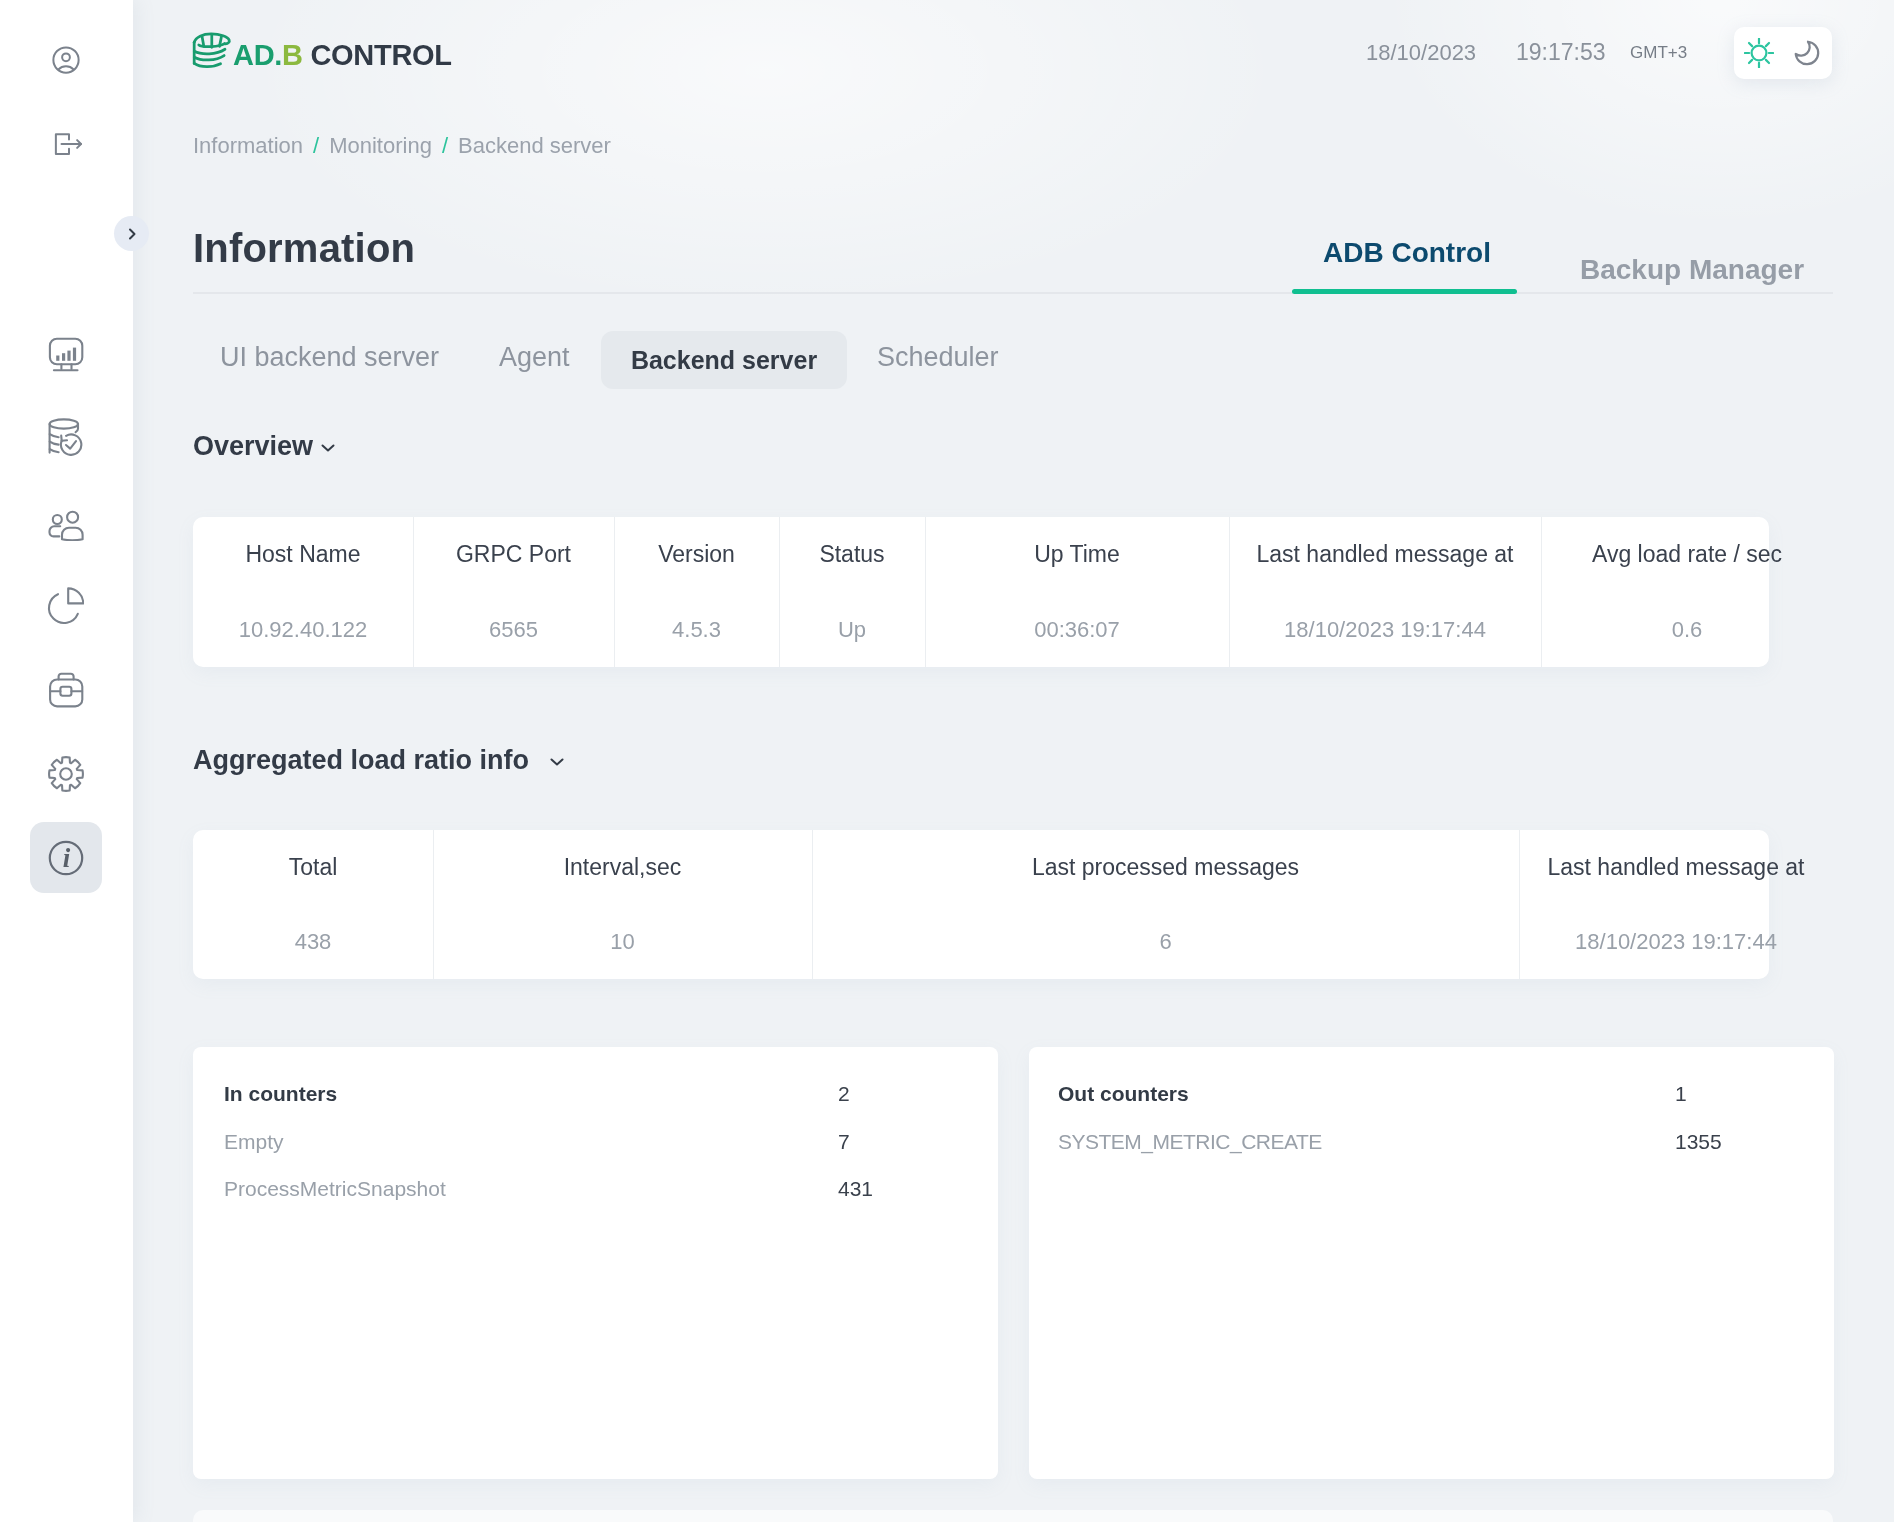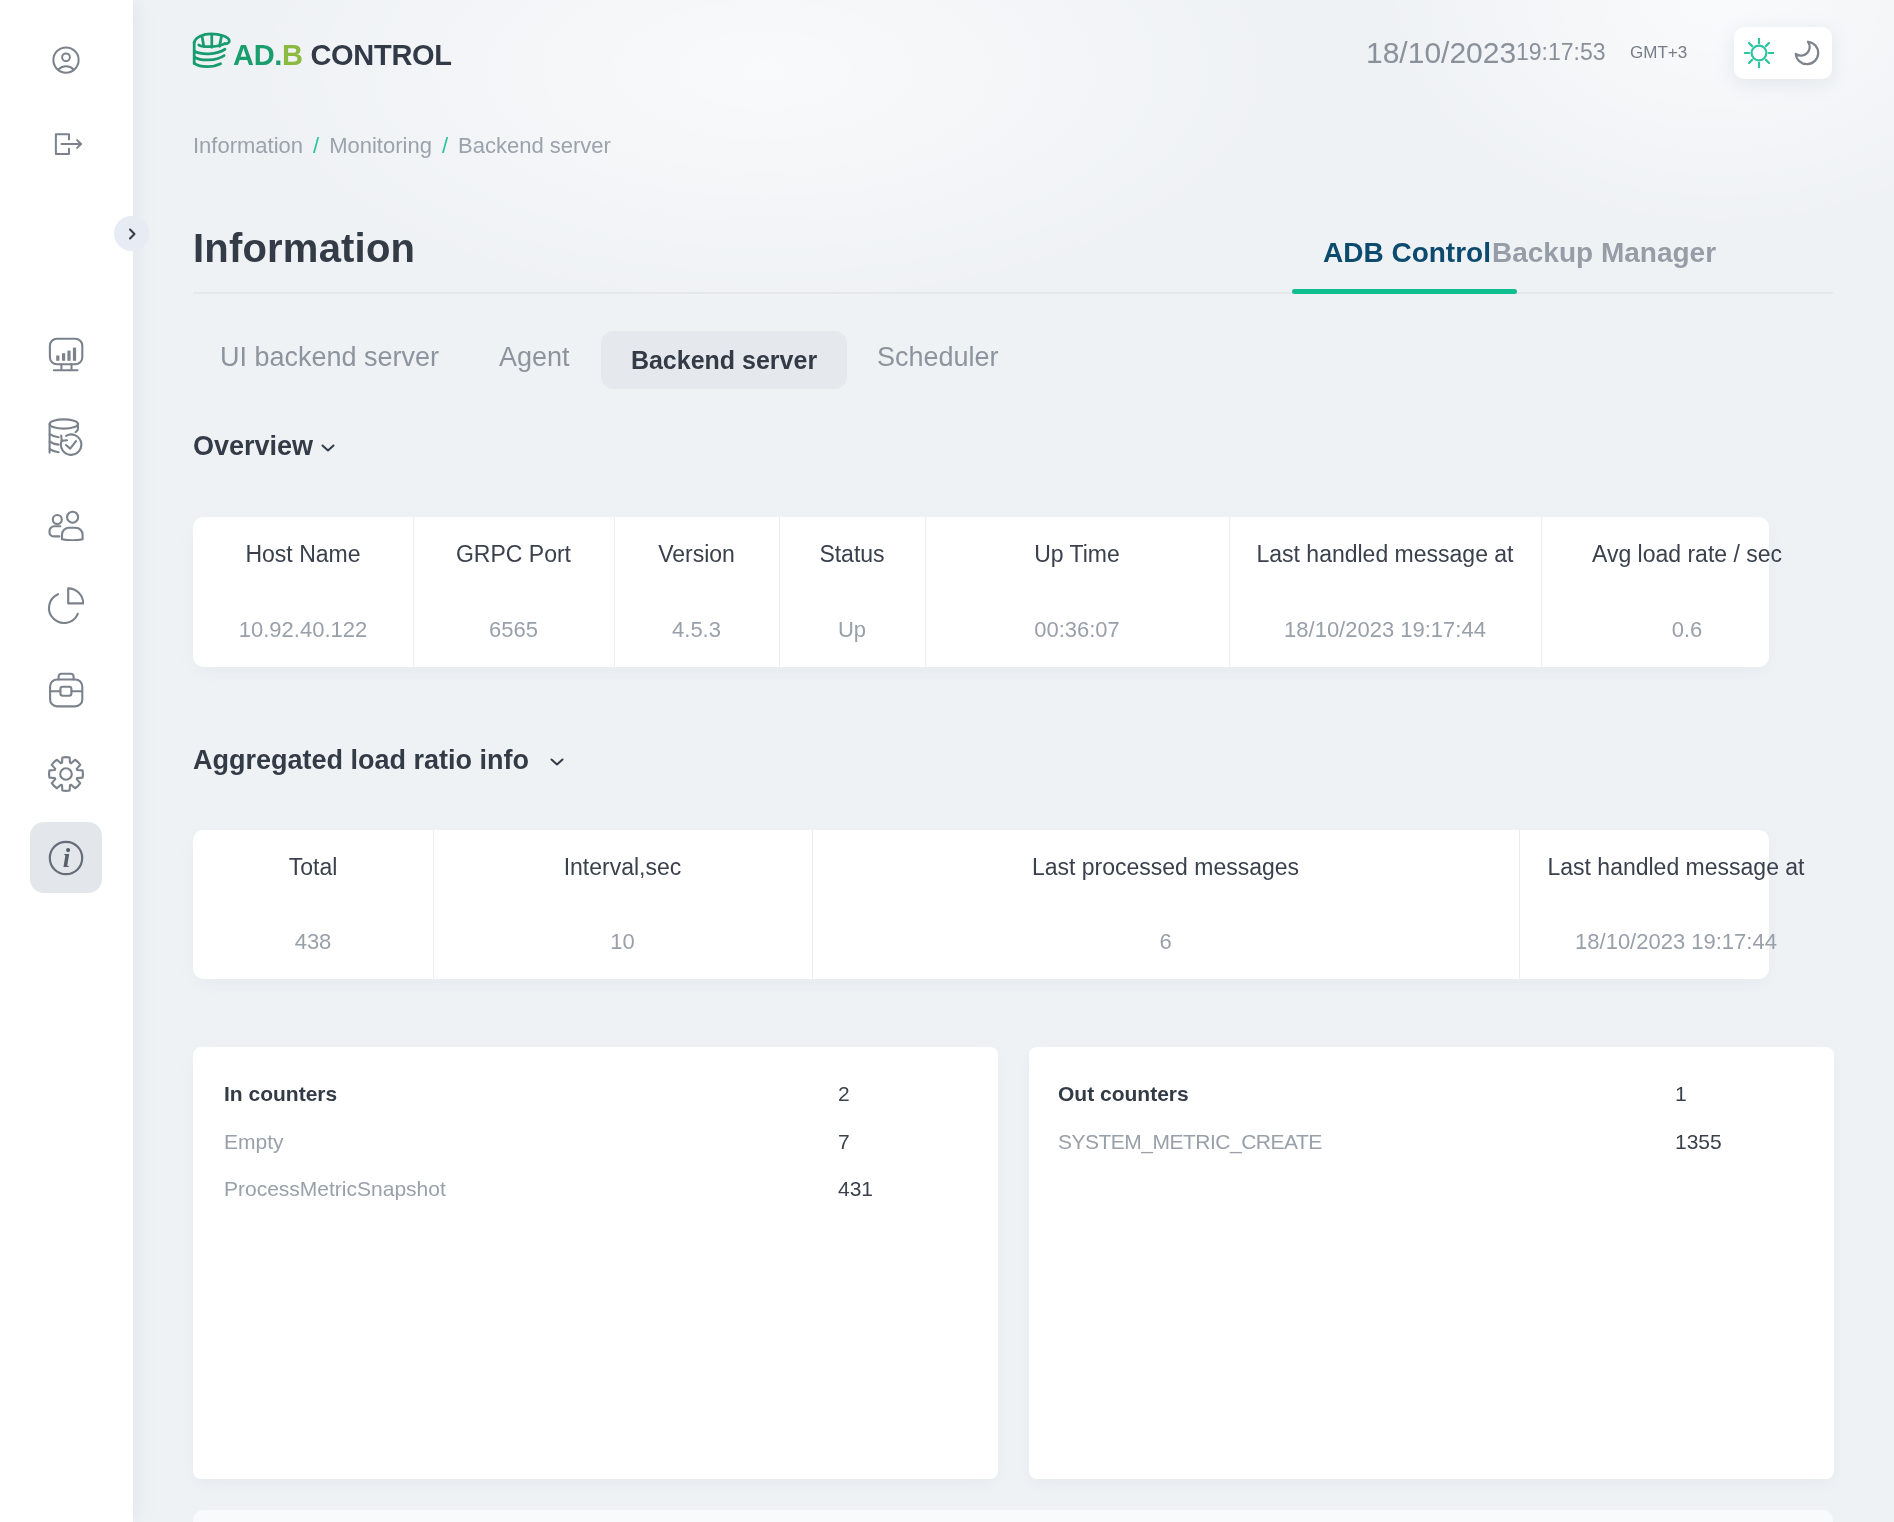--- a/index.html
+++ b/index.html
@@ -20,31 +20,31 @@
   .sicon { position:absolute; left:51px; }
   #infobg { position:absolute; left:30px; top:822px; width:72px; height:71px;
     border-radius:14px; background:#e3e7ec; }
   #collapse { position:absolute; left:114px; top:216px; width:35px; height:35px;
     border-radius:50%; background:#e6ebf4; z-index:3; display:flex; align-items:center; justify-content:center; }
   
   #logo { position:absolute; left:190px; top:31px; }
   #logotext { position:absolute; left:233px; top:38px; font-size:29px; font-weight:bold;
     letter-spacing:-.3px; line-height:34px; white-space:nowrap; }
   #logotext .g1{ color:#1a9e6e; } #logotext .g2{ color:#8cb93f; } #logotext .g3{ color:#313a46;text-align:right; }
-  #datetime { position:absolute; top:40px; font-size:30px; color:#8a919b;
+  #datetime { position:absolute; top:40px; font-size:22px; color:#8a919b;
     line-height:25px; white-space:nowrap; }
   #toggle { position:absolute; left:1734px; top:27px; width:98px; height:52px; border-radius:10px;
     background:#fff; box-shadow:0 4px 18px rgba(140,160,185,.18); }
   #crumbs { position:absolute; left:193px; top:133px; font-size:22px; color:#9ba2ac; white-space:nowrap; }
   #crumbs .sl { color:#2cc39c; margin:0 10px; }
   h1 { position:absolute; left:193px; top:224px; font-size:40px; line-height:49px;
     font-weight:bold; color:#333b47; letter-spacing:.2px; }
   .toptab { position:absolute; top:237px; font-size:28px; font-weight:bold; line-height:32px; white-space:nowrap; }
   #tabadb { left:1323px; color:#0c4a6e; }
-  #tabbackup { left:1492px; color:#969da7; }
+  #tabbackup { left:1580px; color:#969da7;margin-top:17px; }
   #hdrline { position:absolute; left:193px; top:292px; width:1640px; height:2px; background:#e4e7eb; }
   #greenbar { position:absolute; left:1292px; top:289px; width:225px; height:5px; background:#10bf90; border-radius:3px; }
   
   .subtab { position:absolute; top:342px; font-size:27px; line-height:30px; color:#8d949e; white-space:nowrap; }
   #pill { position:absolute; left:601px; top:331px; width:246px; height:58px; border-radius:12px;
     background:#e5e9ed; display:flex; align-items:center; justify-content:center;
     font-size:25px; font-weight:bold; color:#333b46; }
   .secthead { position:absolute; font-size:27px; font-weight:bold; color:#333b47; line-height:32px; white-space:nowrap; }
   
   .tbl { position:absolute; left:193px; width:1576px; background:#fff; border-radius:10px;

